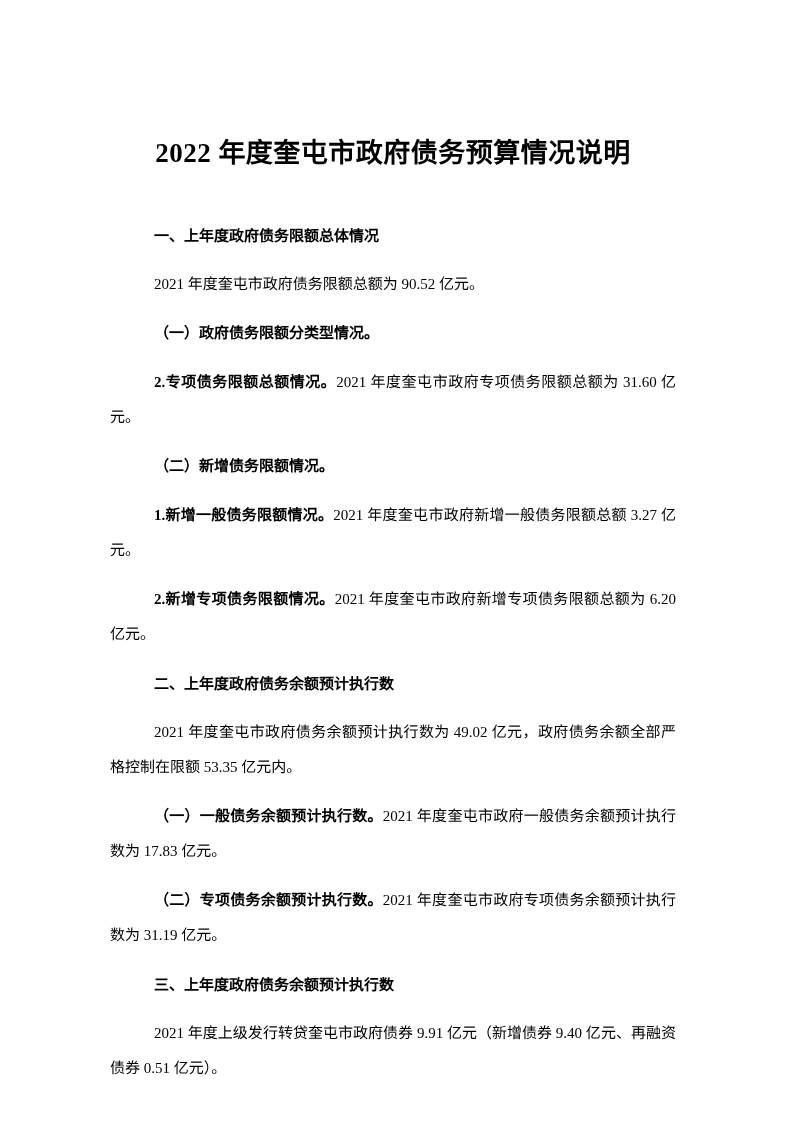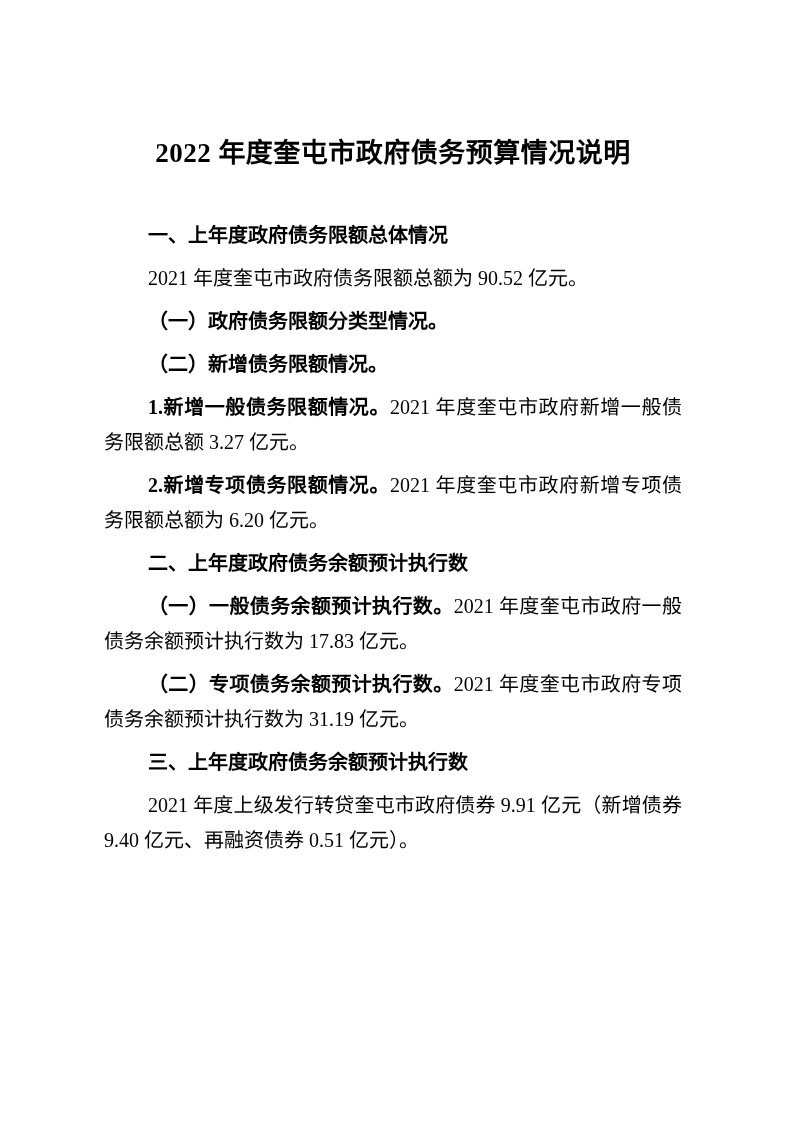--- a/index.html
+++ b/index.html
@@ -25,22 +25,22 @@
     margin: 0 0 45px 0;
     font-family: "Liberation Serif", "DejaVu Serif", serif;
     font-size: 27px;
     line-height: 40px;
     font-weight: bold;
     text-align: center;
     letter-spacing: 0.5px;
     white-space: nowrap;
   }
   .line {
-    margin: 8px;
-    font-size: 20px;
+    margin: 14px;
+    font-size: 15px;
     line-height: 35px;
     text-align: justify;
     text-indent: 44px;
   }
   .heading {
     font-family: "Liberation Sans", "DejaVu Sans", sans-serif;
     font-weight: bold;
   }
   .para {
     font-family: "Liberation Serif", "DejaVu Serif", serif;
@@ -55,27 +55,29 @@
 
 <div class="page">
   <div class="doc">
 
     <h1 class="doc-title">2022 年度奎屯市政府债务预算情况说明</h1>
 
     <section>
       <p class="line heading">一、上年度政府债务限额总体情况</p>
       <p class="line para"><span class="lead"></span><span>2021 年度奎屯市政府债务限额总额为 90.52 亿元。</span></p>
       <p class="line para"><span class="lead">（一）政府债务限额分类型情况。</span><span></span></p>
+      <p class="line para"><span class="lead">2.专项债务限额总额情况。</span><span>2021 年度奎屯市政府专项债务限额总额为 31.60 亿元。</span></p>
       <p class="line para"><span class="lead">（二）新增债务限额情况。</span><span></span></p>
       <p class="line para"><span class="lead">1.新增一般债务限额情况。</span><span>2021 年度奎屯市政府新增一般债务限额总额 3.27 亿元。</span></p>
       <p class="line para"><span class="lead">2.新增专项债务限额情况。</span><span>2021 年度奎屯市政府新增专项债务限额总额为 6.20 亿元。</span></p>
     </section>
 
     <section>
       <p class="line heading">二、上年度政府债务余额预计执行数</p>
+      <p class="line para"><span class="lead"></span><span>2021 年度奎屯市政府债务余额预计执行数为 49.02 亿元，政府债务余额全部严格控制在限额 53.35 亿元内。</span></p>
       <p class="line para"><span class="lead">（一）一般债务余额预计执行数。</span><span>2021 年度奎屯市政府一般债务余额预计执行数为 17.83 亿元。</span></p>
       <p class="line para"><span class="lead">（二）专项债务余额预计执行数。</span><span>2021 年度奎屯市政府专项债务余额预计执行数为 31.19 亿元。</span></p>
     </section>
 
     <section>
       <p class="line heading">三、上年度政府债务余额预计执行数</p>
       <p class="line para"><span class="lead"></span><span>2021 年度上级发行转贷奎屯市政府债券 9.91 亿元（新增债券 9.40 亿元、再融资债券 0.51 亿元）。</span></p>
     </section>
 
   </div>

